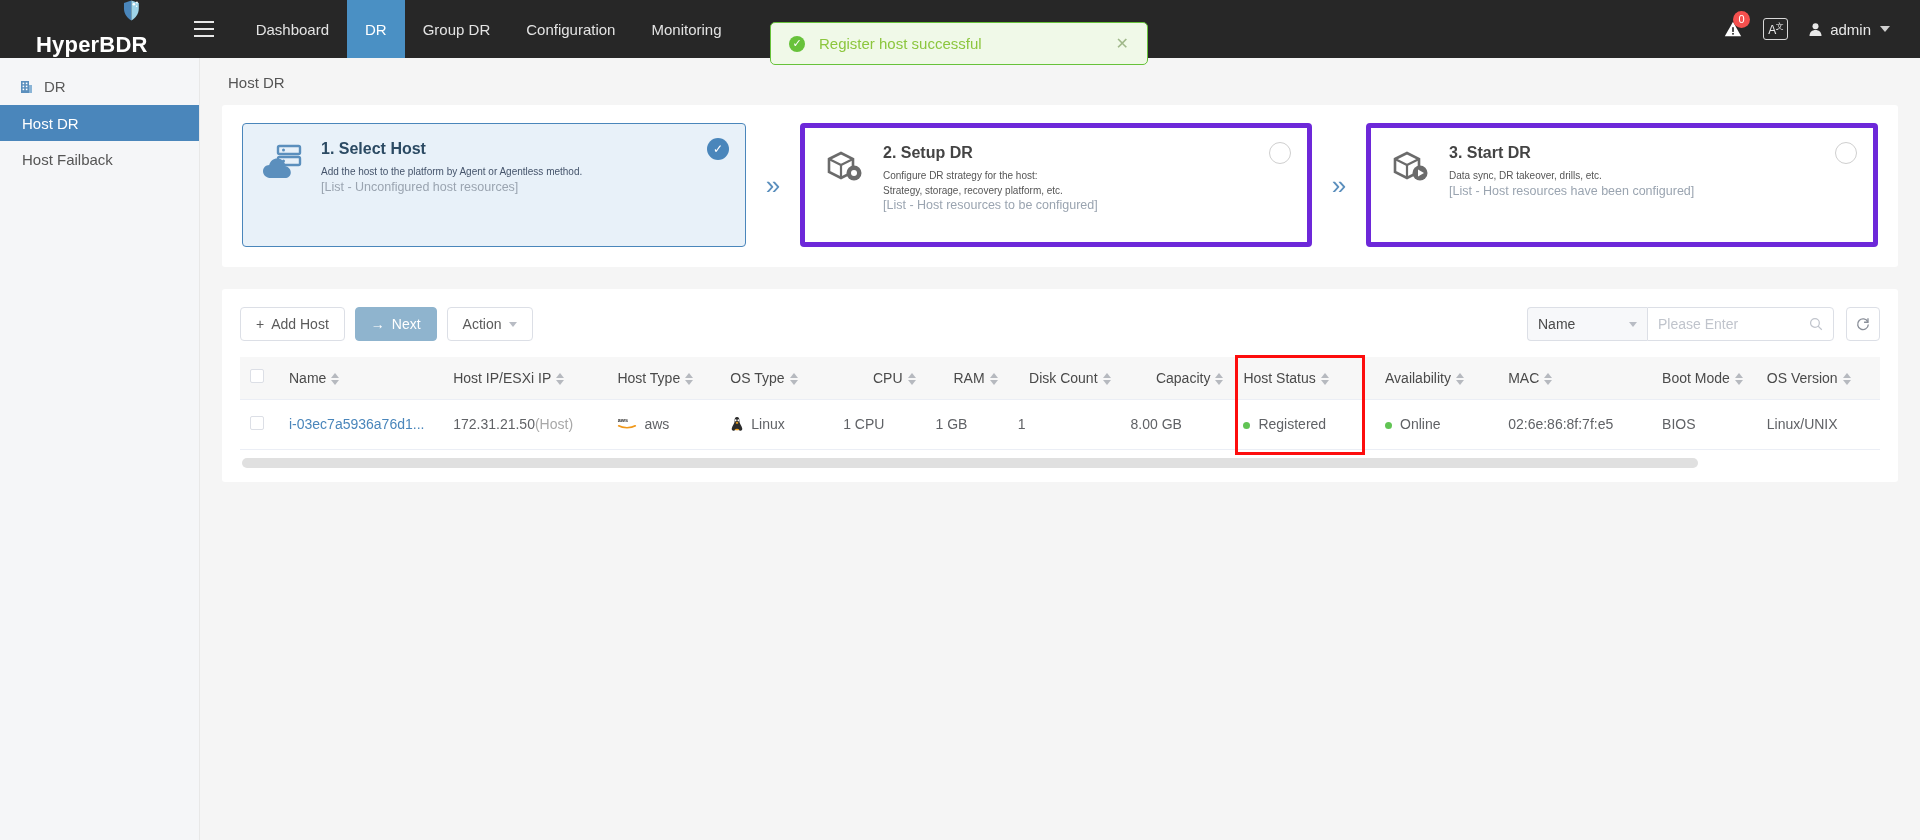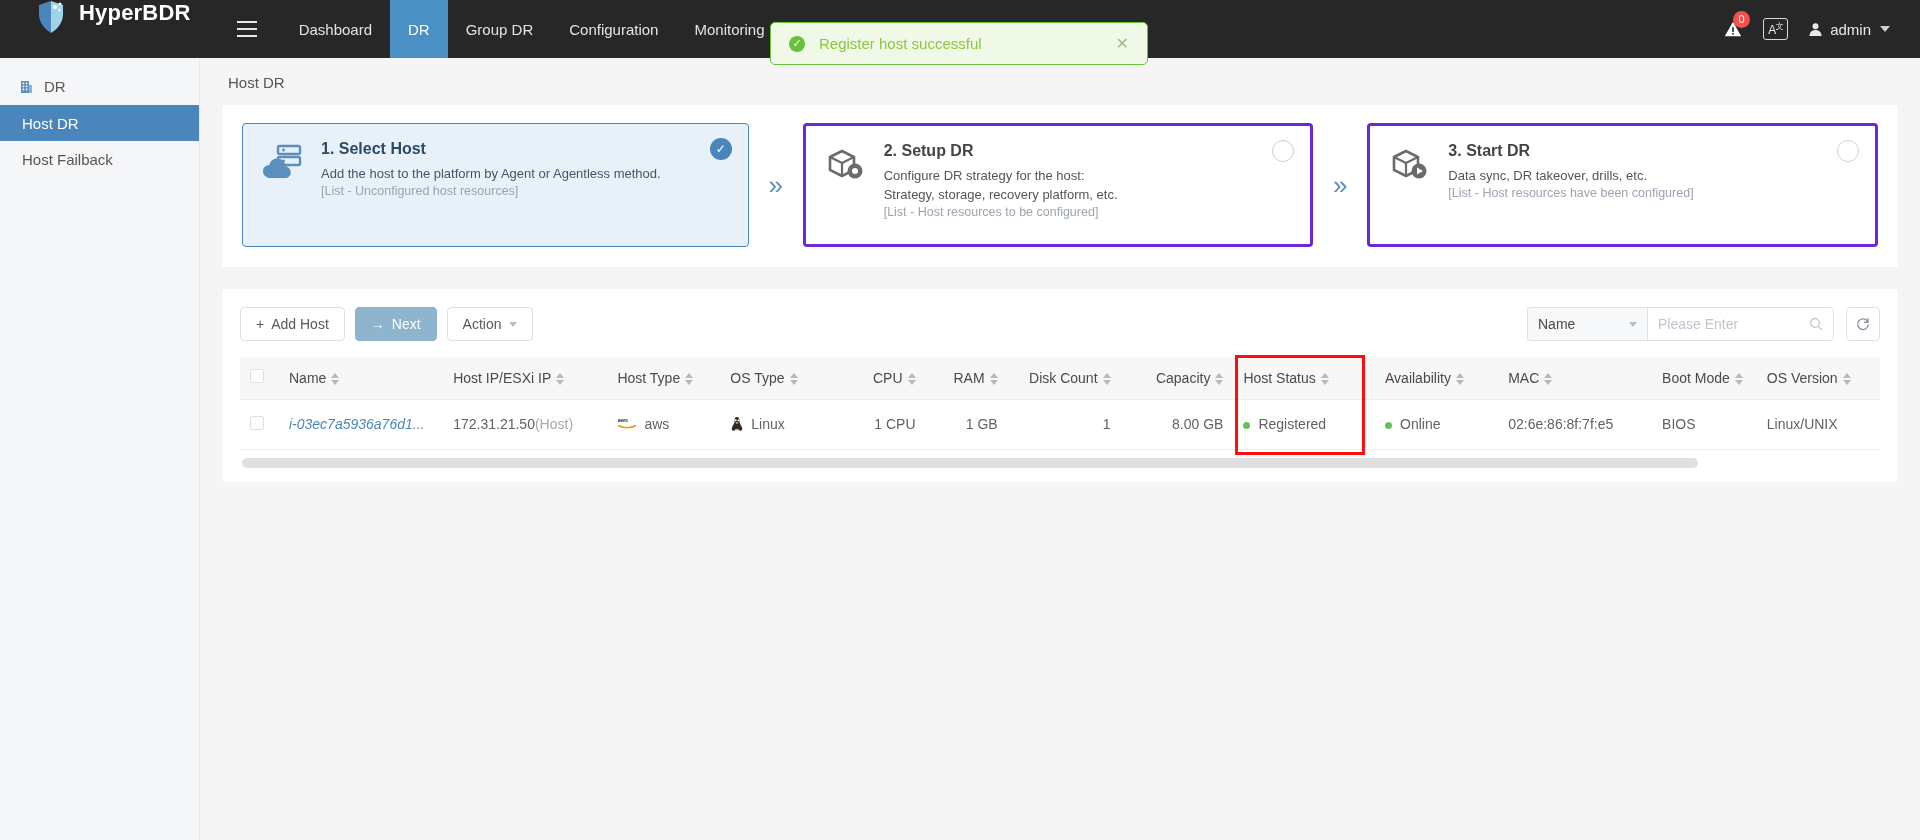--- a/index.html
+++ b/index.html
@@ -10,22 +10,23 @@
     overflow: hidden;
   }
 
   
   .topnav {
     height: 58px; background: #272727;
     display: flex; align-items: stretch;
     position: relative; z-index: 5;
   }
   .brand {
-    display: flex; align-items: flex-start; gap: 11px;
+    display: flex; align-items: flex-end; gap: 11px;
     padding: 0 22px 0 36px;
+    flex-direction: column;
   }
   .brand-logo { width: 32px; height: 34px; display: block; }
   .brand-name {
     color: #ffffff; font-size: 22px; font-weight: bold; letter-spacing: .2px;
   }
   .hamburger {
     display: flex; flex-direction: column; justify-content: center; gap: 5px;
     padding: 0 24px; cursor: pointer;
   }
   .hamburger span { display: block; width: 20px; height: 2px; background: #e8e8e8; }
@@ -99,32 +100,32 @@
     padding: 16px 0 14px 28px; font-size: 15px; color: #555;
     background: #f5f5f5;
   }
 
   
   .steps-panel {
     background: #ffffff; margin: 0 22px; border-radius: 3px;
     padding: 18px 20px 20px; display: flex; align-items: stretch;
   }
   .step-card {
-    flex: 1; border: 3px solid #6d28d9; border-radius: 4px;
+    flex: 1; border: 5px solid #6d28d9; border-radius: 4px;
     background: #fff; padding: 16px 18px 14px;
     display: flex; gap: 16px; position: relative; min-height: 124px;
   }
   .step-card.sel { border: 1px solid #4a86bb; background: #e8f1f9; }
   .step-icon { flex: 0 0 auto; width: 44px; padding-top: 3px; }
   .step-body { flex: 1; min-width: 0; }
   .step-title {
     font-size: 16px; font-weight: bold; color: #2b4a63; margin-bottom: 7px;
   }
   .step-card:not(.sel) .step-title { color: #444; }
-  .step-desc { font-size: 13px; color: #45546b; line-height: 1.45; }
+  .step-desc { font-size: 10px; color: #45546b; line-height: 1.45; }
   .step-card:not(.sel) .step-desc { color: #555; }
   .step-note {
     font-size: 12.5px; color: #9aa4b0; 
   }
   .step-mark {
     position: absolute; top: 14px; right: 16px;
     width: 22px; height: 22px; border-radius: 50%;
   }
   .step-mark.done {
     background: #4a86bb; display: flex; align-items: center;
@@ -184,32 +185,32 @@
   thead th {
     background: #f7f7f7; height: 42px; font-size: 14px; color: #4a4a4a;
     font-weight: normal; text-align: left; padding: 0 10px;
     border-bottom: 1px solid #ebeef5; white-space: nowrap;
   }
   thead th.num { text-align: right; }
   tbody td {
     height: 50px; font-size: 14px; color: #606266; padding: 0 10px;
     border-bottom: 1px solid #ebeef5; white-space: nowrap;
   }
-  tbody td.num { text-align: right; }
+  tbody td.num { text-align: left; }
   .sortcaret {
     display: inline-flex; flex-direction: column; vertical-align: middle;
     margin-left: 5px; gap: 2px;
   }
   .sc-up { width:0;height:0;border-left:4px solid transparent;border-right:4px solid transparent;border-bottom:5px solid #b6b9bf; }
   .sc-dn { width:0;height:0;border-left:4px solid transparent;border-right:4px solid transparent;border-top:5px solid #b6b9bf; }
   .chk {
     width: 14px; height: 14px; border: 1px solid #dcdfe6; border-radius: 2px;
     background: #fff; display: inline-block; cursor: pointer;
   }
-  .link { color: #4a86bb; cursor: pointer; font-style: italic; }
+  .link { color: #4a86bb; cursor: pointer; }
   .name-cell { white-space: normal !important; line-height: 1.45; font-size: 14px; }
   .ip-sub { color: #a8a8a8; }
   .dot { width: 7px; height: 7px; border-radius: 50%; background: #61c454;
          display: inline-block; margin-right: 8px; vertical-align: middle; }
   .cellflex { display: flex; align-items: flex-start; gap: 7px; }
 
   .red-box {
     position: absolute; border: 3px solid #fd0d0d;
     pointer-events: none; z-index: 9;
   }

